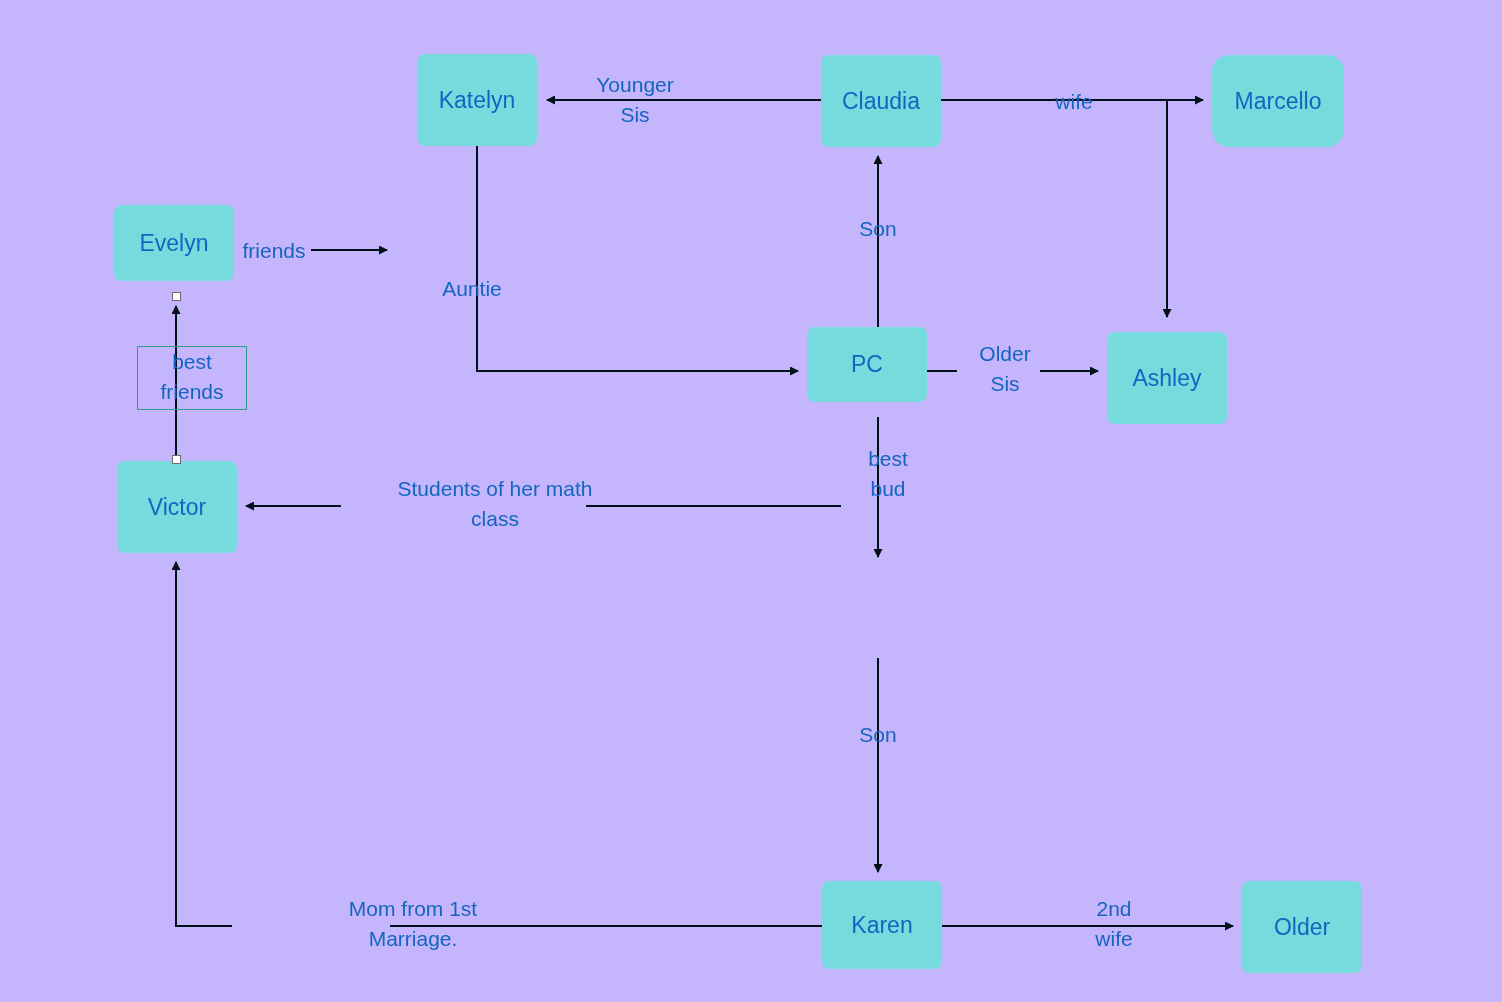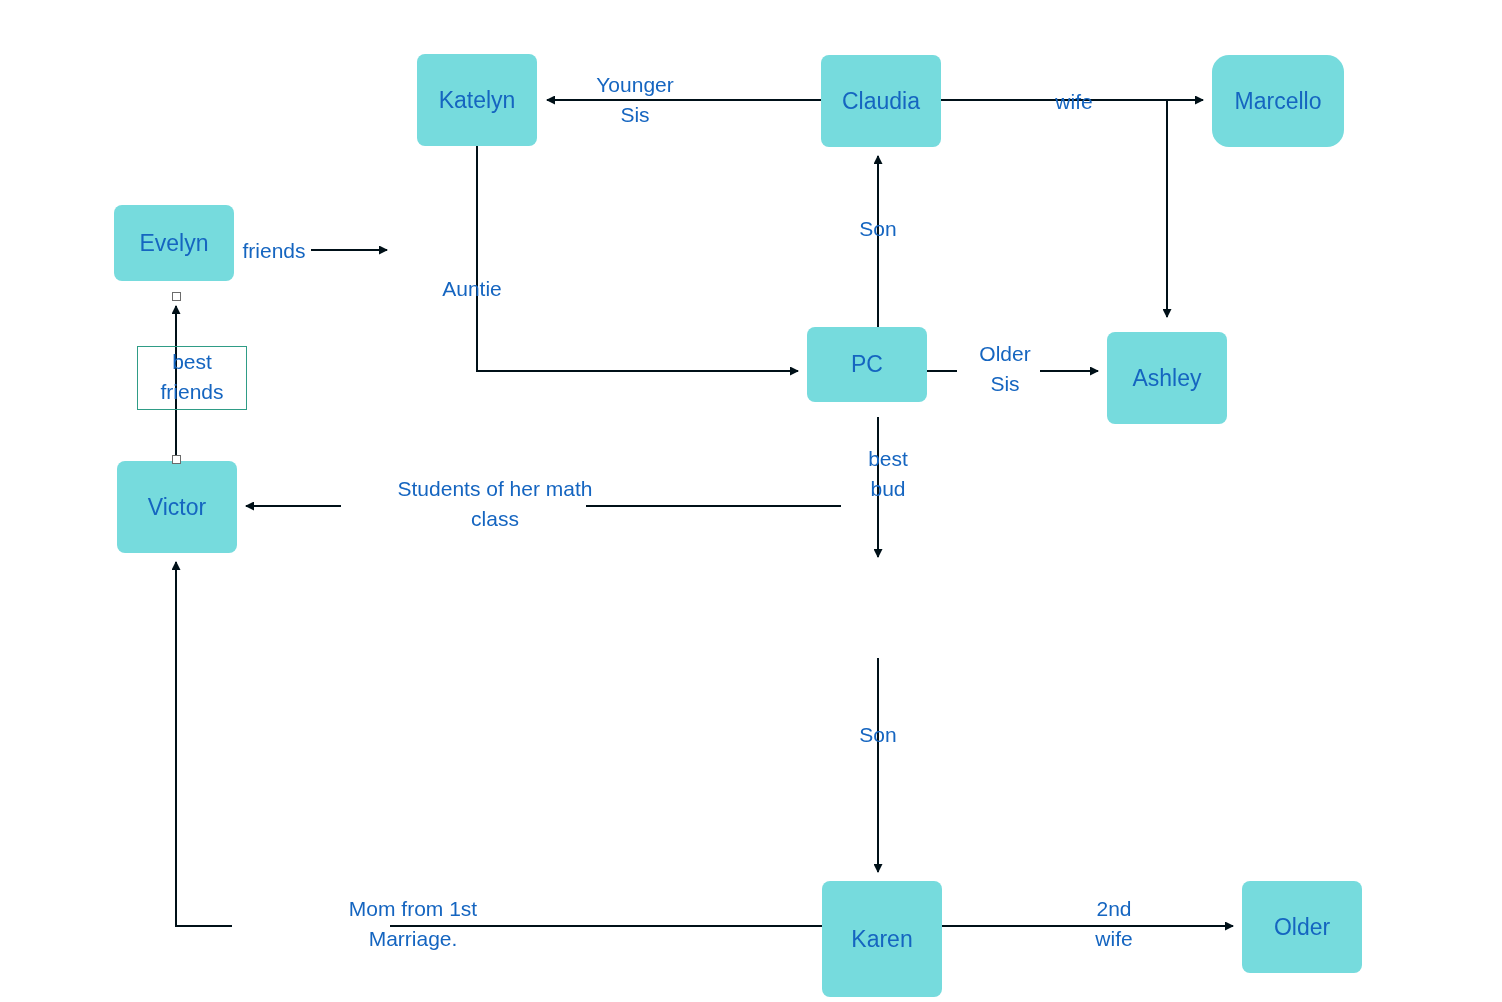--- a/index.html
+++ b/index.html
@@ -4,21 +4,21 @@
 <style>
   html, body {
     margin: 0;
     padding: 0;
     background: #1d8f76;
   }
   #canvas {
     position: relative;
     width: 1502px;
     height: 1002px;
-    background: #ffffff;
+    background: #c4b5fd;
     overflow: hidden;
     font-family: "Liberation Sans", sans-serif;
     text-decoration: underline;
   }
   .node {
     position: absolute;
     background: #76dbdd;
     border-radius: 8px;
     color: #1565c0;
     font-size: 23px;
@@ -113,21 +113,21 @@
   </div>
   <div class="node" style="left:807px;top:327px;width:120px;height:75px;">
     <span>PC</span>
   </div>
   <div class="node" style="left:1107px;top:312px;width:120px;height:92px;margin-top:20px;">
     <span>Ashley</span>
   </div>
   <div class="node" style="left:117px;top:461px;width:120px;height:92px;">
     <span>Victor</span>
   </div>
-  <div class="node" style="left:822px;top:881px;width:120px;height:116px;">
+  <div class="node" style="left:822px;top:881px;width:120px;height:88px;">
     <span>Karen</span>
   </div>
   <div class="node" style="left:1242px;top:881px;width:120px;height:92px;">
     <span>Older</span>
   </div>
 
   <div class="edge-label" style="left:570px;top:70px;width:130px;">Younger
 Sis</div>
   <div class="edge-label" style="left:1020px;top:87px;width:108px;">wife</div>
   <div class="edge-label" style="left:228px;top:236px;width:92px;">friends</div>

